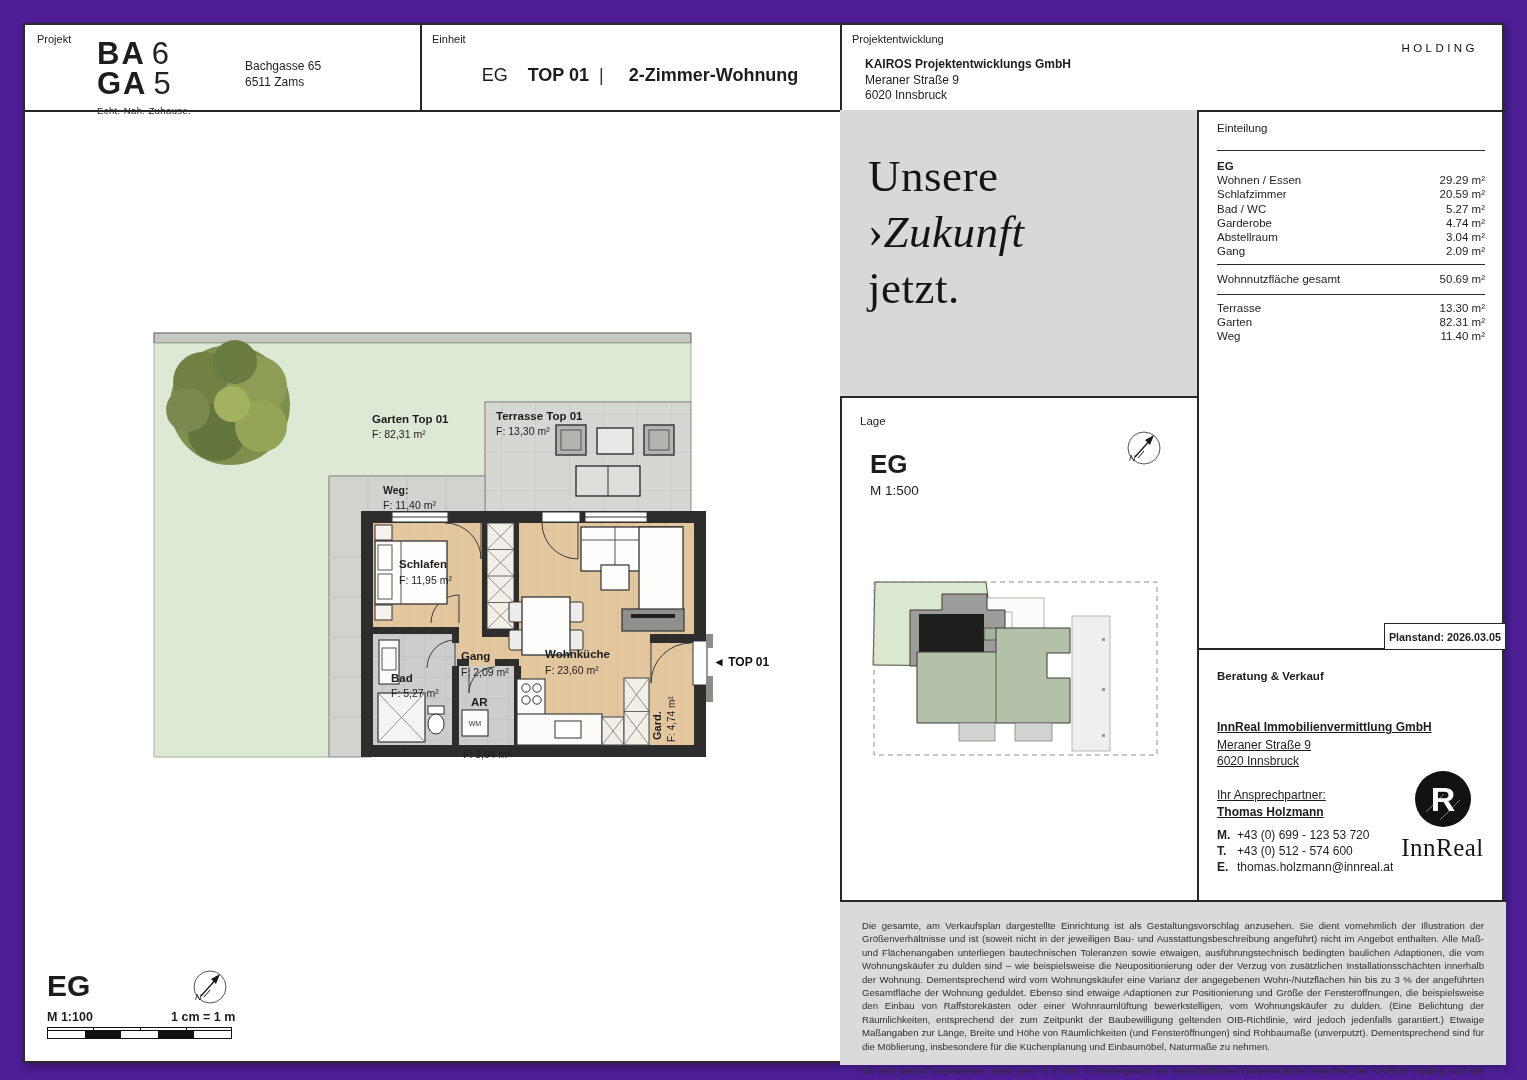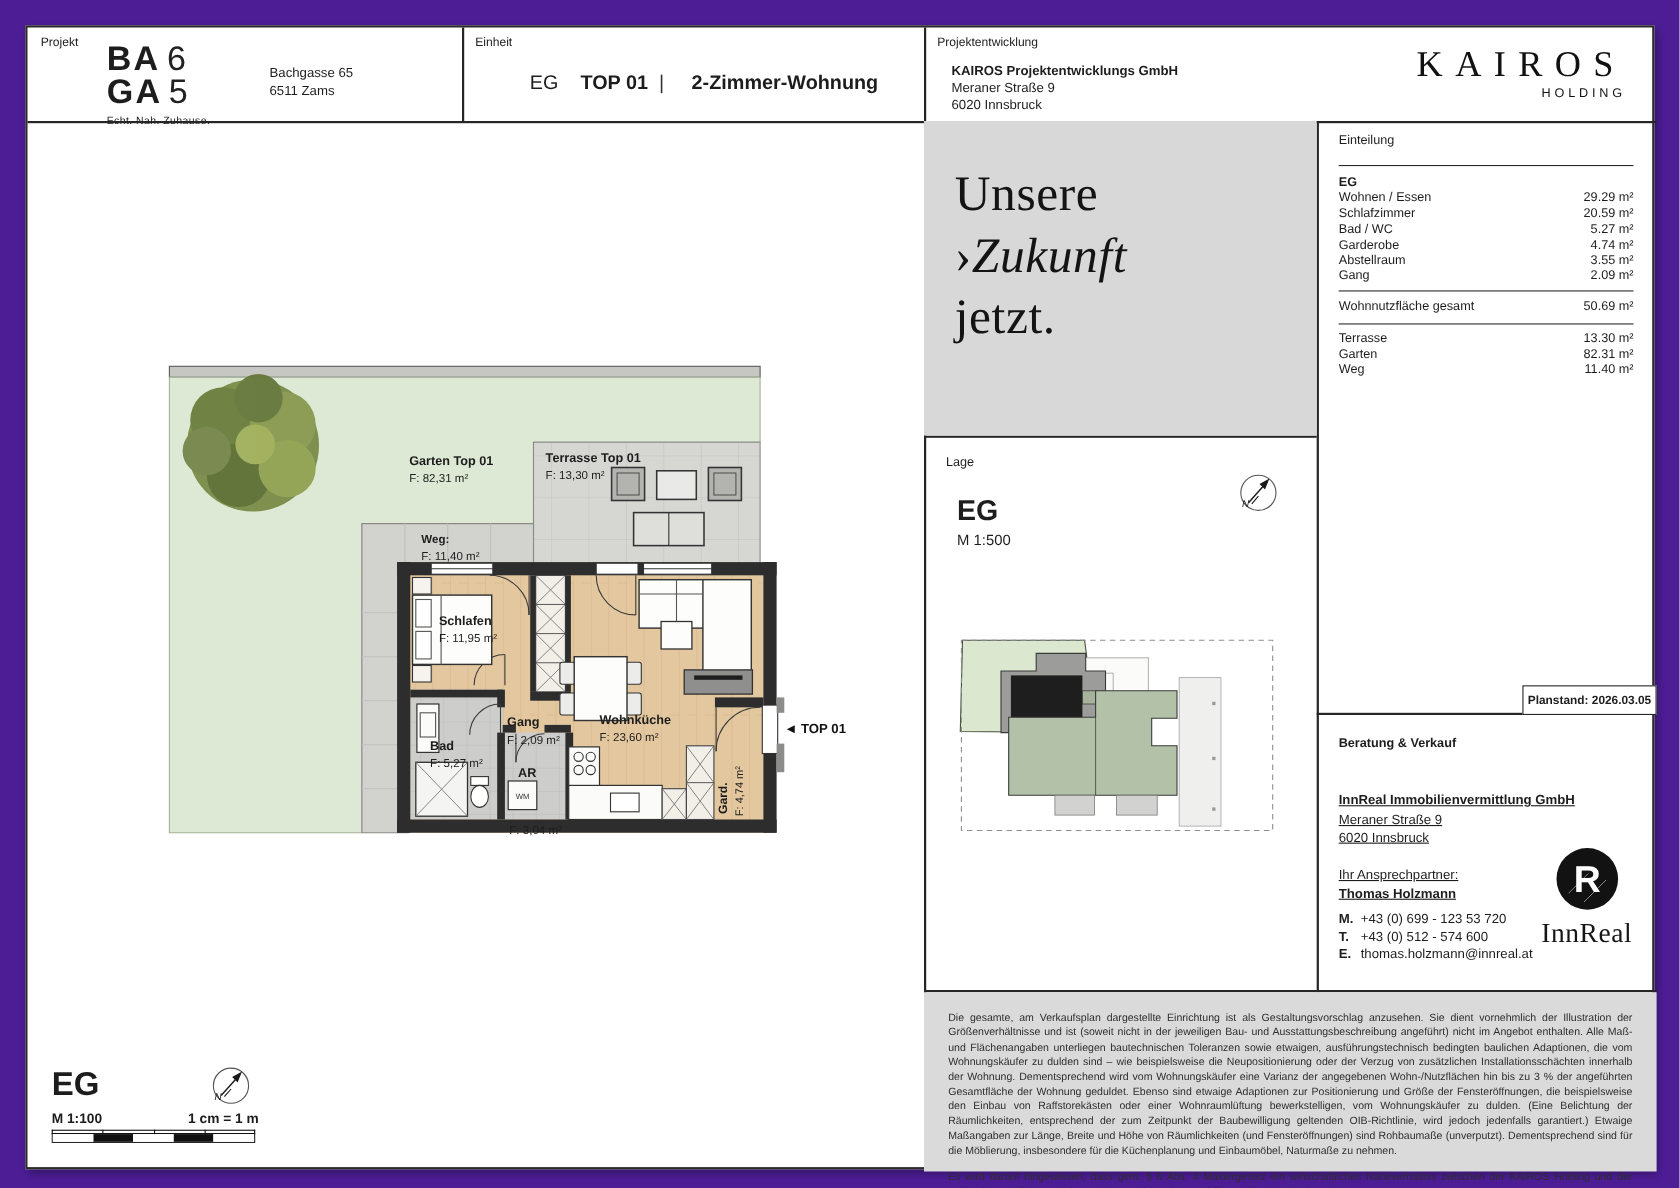--- a/index.html
+++ b/index.html
@@ -88,21 +88,20 @@
       <span>EG </span><b>TOP 01</b><span class="unit-sep">|</span><b>2-Zimmer-Wohnung</b>
     </div>
 
     <div class="abs cell-label" style="left:827px;top:8px;">Projektentwicklung</div>
     <div class="abs dev" style="left:840px;top:32px;">
       <div style="font-weight:700;">KAIROS Projektentwicklungs GmbH</div>
       <div>Meraner Straße 9</div>
       <div>6020 Innsbruck</div>
     </div>
     <div class="abs" style="right:24px;top:16px;text-align:right;">
-      <div class="kairos-word">KAIROS</div>
       <div class="kairos-sub">HOLDING</div>
     </div>
 
     <div class="divider" style="left:0;top:85px;width:1481px;height:2px;"></div>
     <div class="divider" style="left:395px;top:0;width:2px;height:85px;"></div>
     <div class="divider" style="left:815px;top:0;width:2px;height:1040px;"></div>
     <div class="divider" style="left:1172px;top:85px;width:2px;height:792px;"></div>
     <div class="divider" style="left:815px;top:371px;width:357px;height:2px;"></div>
     <div class="divider" style="left:1172px;top:623px;width:309px;height:2px;"></div>
     <div class="divider" style="left:815px;top:875px;width:666px;height:2px;"></div>
@@ -382,21 +381,21 @@
       <div class="r">
           <span>Bad / WC</span>
           <span>5.27 m²</span>
         </div>
       <div class="r">
           <span>Garderobe</span>
           <span>4.74 m²</span>
         </div>
       <div class="r">
           <span>Abstellraum</span>
-          <span>3.55 m²</span>
+          <span>3.04 m²</span>
         </div>
       <div class="r">
           <span>Gang</span>
           <span>2.09 m²</span>
         </div>
       <hr style="margin-top:6px;">
       <div class="r" style="margin-top:7px;">
           <span>Wohnnutzfläche gesamt</span>
           <span>50.69 m²</span>
         </div>

